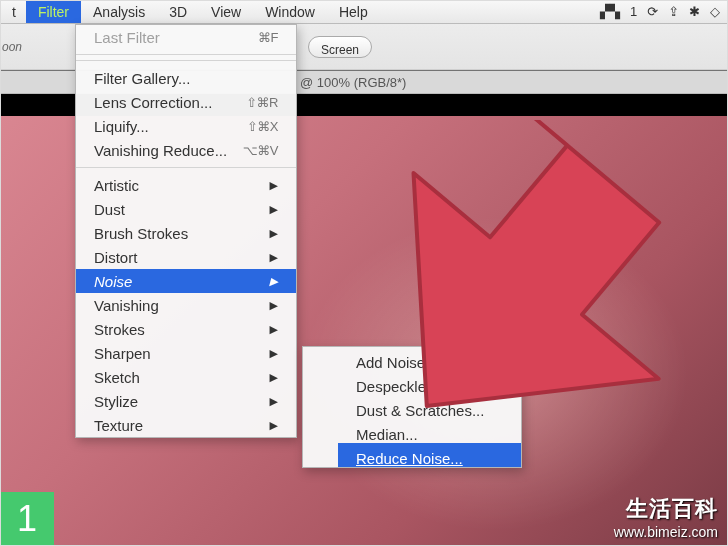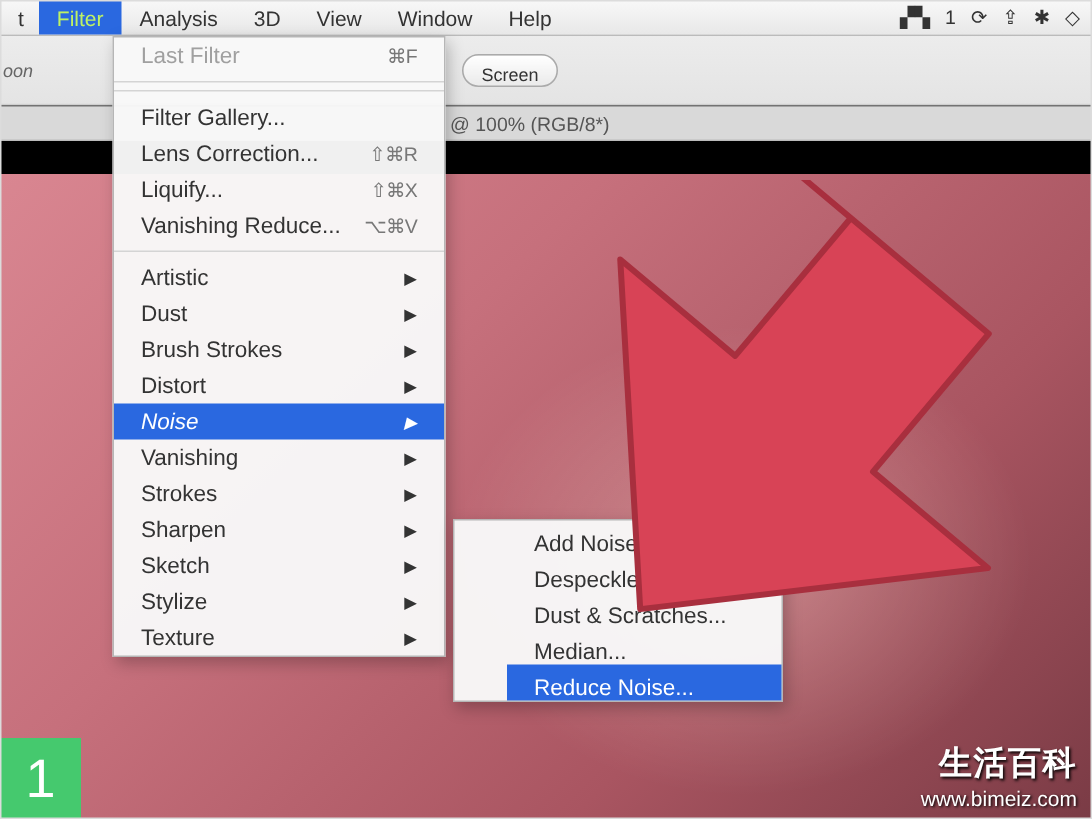--- a/index.html
+++ b/index.html
@@ -34,21 +34,21 @@
 .dropdown .row.disabled { color:#a0a0a0; }
 .dropdown .row .shortcut { margin-left:auto; font-size:13px; color:#777; letter-spacing:-0.5px; }
 .dropdown .row .arrow { margin-left:auto; font-size:11px; }
 .dropdown .sep { height:1px; background:#d4d4d4; margin:5px 0; }
 .dropdown .row.selected { background:#2a68e0; color:#fff;font-style:italic; }
 .dropdown .row.selected .arrow { color:#fff; }
 
 
 .submenu { position:absolute; left:302px; top:346px; width:220px; background: rgba(248,248,248,0.97); border:1px solid #b6b6b6; box-shadow: 2px 4px 10px rgba(0,0,0,0.25); font-size:15px; color:#333; }
 .submenu .row { display:flex; align-items:flex-end; height:24px; padding: 0 18px; white-space:nowrap;margin-left:35px; }
-.submenu .row.selected { background:#2a68e0; color:#fff; }
+.submenu .row.selected { background:#2a68e0; color:#fff;text-decoration:underline; }
 
 
 .big-arrow { position:absolute; left:320px; top:120px; width:390px; height:350px; pointer-events:none; z-index:50; }
 
 
 .watermark { position:absolute; right:10px; bottom:6px; text-align:right; color:#fff; text-shadow:1px 1px 2px #000; z-index:60; }
 .watermark .cn { font-size:22px; font-weight:bold; letter-spacing:1px; }
 .watermark .url { font-size:14px; }
 
 

